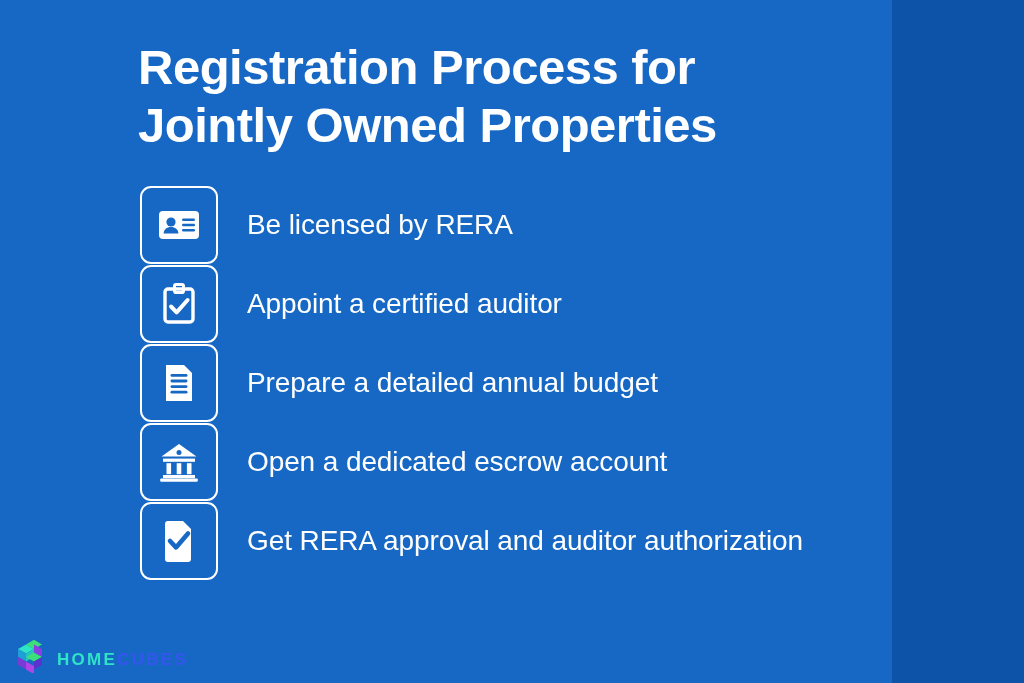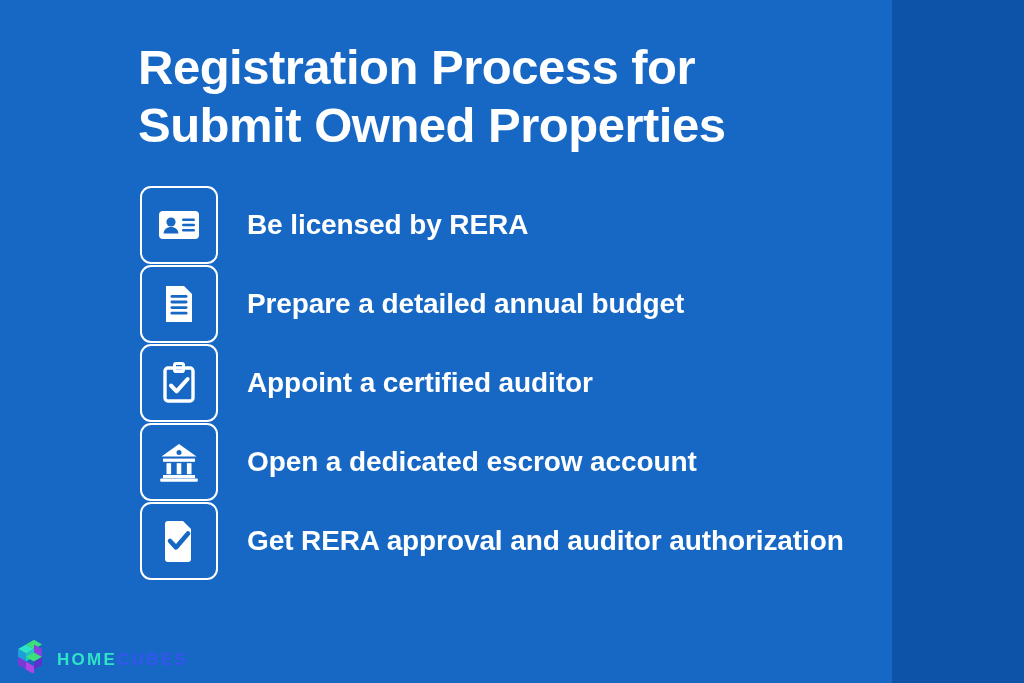--- a/index.html
+++ b/index.html
@@ -64,21 +64,21 @@
     display: flex;
     align-items: center;
     justify-content: center;
   }
   .icon-box svg {
     display: block;
   }
   .step-label {
     color: #ffffff;
     font-family: "Liberation Sans", sans-serif;
-    font-weight: 700;
+    font-weight: 400;
     font-size: 28px;
     line-height: 78px;
     margin-left: 29px;
     white-space: nowrap;
     letter-spacing: -0.1px;
   }
 
   
   .logo {
     position: absolute;
@@ -105,21 +105,21 @@
   .logo-home { color: #2fe3c6; }
   .logo-cubes { color: #3556ee; margin-top: 7px; }
 </style>
 </head>
 <body>
 
 <div id="infographic">
 
   <div class="title-block">
     <div class="title-line">Registration Process for</div>
-    <div class="title-line">Submit Owned Properties</div>
+    <div class="title-line">Jointly Owned Properties</div>
   </div>
 
   <div class="steps">
 
     <div class="step-row">
       <div class="icon-box">
         <span>
           <svg width="46" height="46" viewBox="0 0 46 46" aria-hidden="true">
             <rect x="3" y="9" width="40" height="28" rx="4" fill="#ffffff"></rect>
             <circle cx="15" cy="20" r="4.6" fill="#1668c4"></circle>
@@ -130,42 +130,42 @@
           </svg>
         </span>
       </div>
       <div class="step-label">Be licensed by RERA</div>
     </div>
 
     <div class="step-row">
       <div class="icon-box">
         <span>
           <svg width="46" height="46" viewBox="0 0 46 46" aria-hidden="true">
+            <rect x="9" y="8" width="28" height="33" rx="3" fill="none" stroke="#ffffff" stroke-width="3.4"></rect>
+            <rect x="18.5" y="3.6" width="9" height="8" rx="1.6" fill="none" stroke="#ffffff" stroke-width="3"></rect>
+            <path d="M15 25.5l5.6 5.8L31.6 19" fill="none" stroke="#ffffff" stroke-width="4" stroke-linecap="round" stroke-linejoin="round"></path>
+          </svg>
+        </span>
+      </div>
+      <div class="step-label">Appoint a certified auditor</div>
+    </div>
+
+    <div class="step-row">
+      <div class="icon-box">
+        <span>
+          <svg width="46" height="46" viewBox="0 0 46 46" aria-hidden="true">
             <path d="M10 5h18l8 8v28H10z" fill="#ffffff"></path>
             <rect x="14.5" y="14" width="17" height="2.8" rx="1.4" fill="#1668c4"></rect>
             <rect x="14.5" y="19.6" width="17" height="2.8" rx="1.4" fill="#1668c4"></rect>
             <rect x="14.5" y="25.2" width="17" height="2.8" rx="1.4" fill="#1668c4"></rect>
             <rect x="14.5" y="30.8" width="17" height="2.8" rx="1.4" fill="#1668c4"></rect>
           </svg>
         </span>
       </div>
       <div class="step-label">Prepare a detailed annual budget</div>
-    </div>
-
-    <div class="step-row">
-      <div class="icon-box">
-        <span>
-          <svg width="46" height="46" viewBox="0 0 46 46" aria-hidden="true">
-            <rect x="9" y="8" width="28" height="33" rx="3" fill="none" stroke="#ffffff" stroke-width="3.4"></rect>
-            <rect x="18.5" y="3.6" width="9" height="8" rx="1.6" fill="none" stroke="#ffffff" stroke-width="3"></rect>
-            <path d="M15 25.5l5.6 5.8L31.6 19" fill="none" stroke="#ffffff" stroke-width="4" stroke-linecap="round" stroke-linejoin="round"></path>
-          </svg>
-        </span>
-      </div>
-      <div class="step-label">Appoint a certified auditor</div>
     </div>
 
 
     <div class="step-row">
       <div class="icon-box">
         <span>
           <svg width="46" height="46" viewBox="0 0 46 46" aria-hidden="true">
             <path d="M23 5L5.5 17.5h35z" fill="#ffffff"></path>
             <circle cx="23" cy="13.5" r="2.5" fill="#1668c4"></circle>
             <rect x="7" y="19.6" width="32" height="3.2" fill="#ffffff"></rect>

